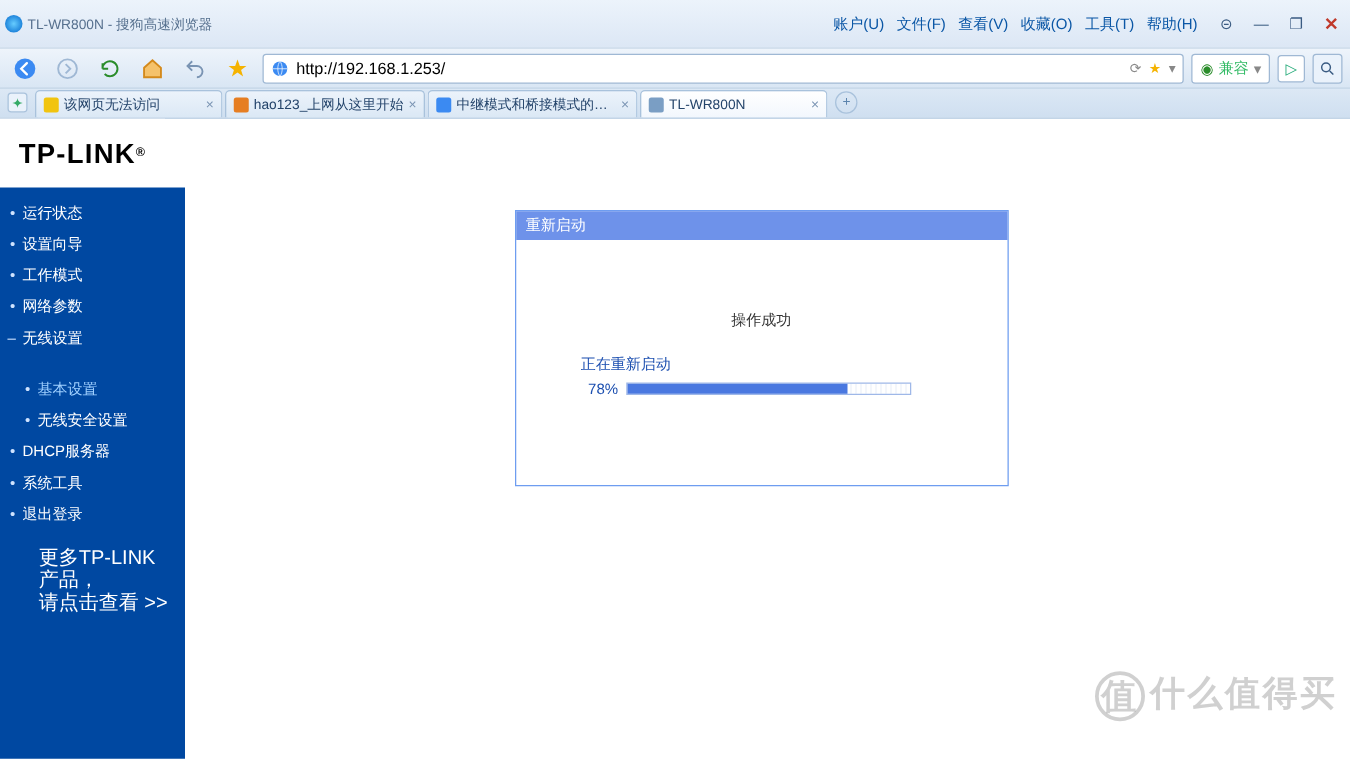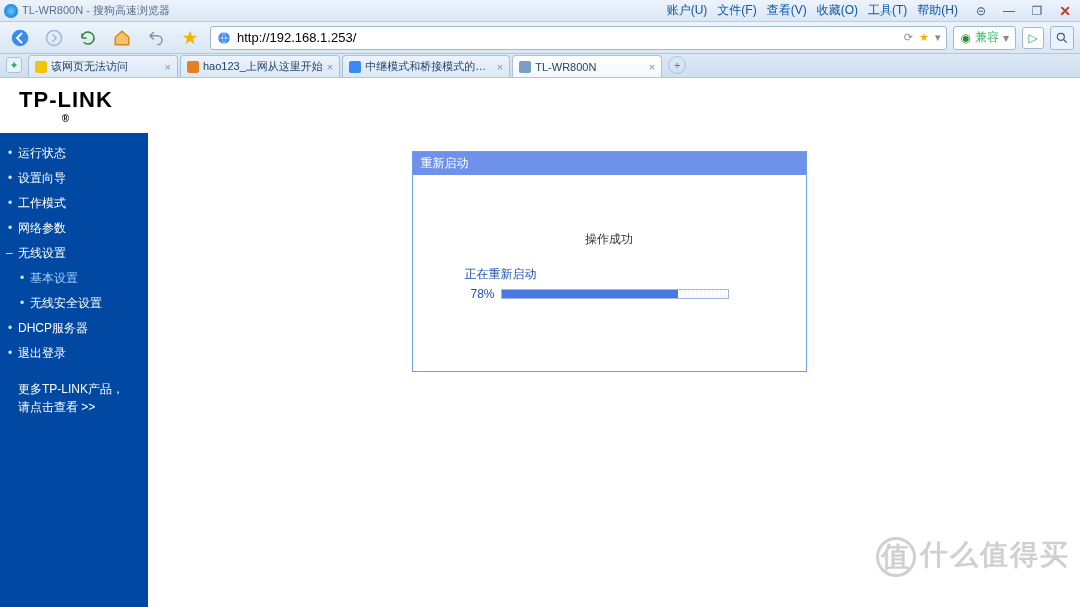--- a/index.html
+++ b/index.html
@@ -1,19 +1,19 @@
 <!DOCTYPE html>
 <html><head>
 <meta charset="utf-8">
 <style>
 * { margin: 0; padding: 0; box-sizing: border-box; font-family: "Microsoft YaHei", SimSun, Arial, sans-serif; }
 body { width: 1080px; height: 607px; overflow: hidden; background: #fff; font-size: 12px; }
 
 
-.titlebar { height: 22px; background: linear-gradient(#ecf3fb,#dce7f5); display: flex; align-items: center; padding: 0 4px; border-bottom: 1px solid #b9cde2; }
+.titlebar { height: 39px; background: linear-gradient(#ecf3fb,#dce7f5); display: flex; align-items: center; padding: 0 4px; border-bottom: 1px solid #b9cde2; }
 .titlebar .app-icon { width: 14px; height: 14px; border-radius: 50%; background: radial-gradient(#6cf,#06c); margin-right: 4px; }
 .titlebar .title { color: #56708e; font-size: 11px; flex: none; }
 .titlebar .spacer { flex: 1; }
 .titlebar .menu { display: flex; gap: 10px; color: #0b57a6; font-size: 12px; align-items: flex-start; }
 .titlebar .menu span { cursor: pointer; }
 .titlebar .winbtns { display: flex; gap: 6px; margin-left: 12px; }
 .winbtn { width: 22px; height: 16px; display: flex; align-items: center; justify-content: center; color: #3a5b82; font-size: 12px; cursor: pointer;}
 .winbtn.close { color:#c0392b; font-weight:bold; font-size:14px;}
 
 
@@ -42,39 +42,39 @@
 .tab .favicon.warn{ background:#f1c40f;}
 .tab .favicon.hao{ background:#e67e22;}
 .tab .favicon.doc{ background:#3b8af2;}
 .tab .favicon.tp{ background:#7a9ec4;}
 .tab .label{ flex:1; overflow:hidden; white-space:nowrap; text-overflow:ellipsis;}
 .tab .x{ color:#7a94b3; font-size:11px; cursor:pointer;}
 .addtab{ width:18px; height:18px; border:1px solid #a9c2dc; border-radius:50%; margin:0 0 3px 4px; display:flex;align-items:center;justify-content:center; color:#5b83ad;cursor:pointer; font-size:11px;}
 
 
 .banner { height:55px; display:flex; }
-.banner .logo { width:132px; background:#fff; display:flex; align-items:center; justify-content:center;flex-direction:column;}
+.banner .logo { width:132px; background:#fff; display:flex; align-items:center; justify-content:center;}
 .banner .logo span{ font-family: Arial Black, Arial, sans-serif; font-weight:900; font-size:22px; letter-spacing:1px; color:#000;}
 .banner .slogan { flex:1; background:linear-gradient(#0a1f42 0%, #0e3a78 15%, #1b60b8 30%, #0e3a78 50%, #08172f 100%); position:relative; display:flex; align-items:center;}
 .banner .slogan::before, .banner .slogan::after{content:'';position:absolute;left:0;right:0;height:1px;background:rgba(255,255,255,.2);}
 .banner .slogan::before{top:8px;} .banner .slogan::after{bottom:8px;}
 .banner .slogan .text{ margin-left:90px; font-size:21px; font-weight:bold; color:#fff; text-shadow:1px 1px 2px #000;}
 .banner .slogan .text .m300{ color:#ffd400; font-style:italic; margin-right:6px;}
 
 
 .router { display:flex; height:494px; background:#fff;}
 .sidebar { width:148px; background:#0048a1; color:#fff; padding:8px 0; border-radius:0 0 6px 0;}
 .sidebar ul{ list-style:none;}
 .sidebar li{ padding:4px 10px 4px 18px; font-size:12px; position:relative; cursor:pointer; line-height:17px;}
 .sidebar li::before{ content:'•'; position:absolute; left:8px; color:#cfe3ff;}
 .sidebar li.exp::before{ content:'–'; left:6px;}
 .sidebar li.sub{ padding-left:30px;}
 .sidebar li.sub::before{ content:'•'; left:20px;}
-.sidebar li.active{ color:#9fd0ff;}
-.sidebar .more{ padding:14px 10px 0 18px; font-size:12px; line-height:18px;}
+.sidebar li.active{ color:#9fd0ff;margin-top:16px;}
+.sidebar .more{ padding:14px 10px 0 18px; font-size:16px; line-height:18px;margin-left:13px;}
 .content { flex:1; padding:18px 0 0 0;}
 .panel { width:395px; margin:0 auto; border:1px solid #6e9df0;}
 .panel .hdr{ background:#6e92ea; color:#fff; font-size:12px; padding:3px 8px;}
 .panel .body{ padding:56px 20px 70px 20px; font-size:12px; color:#333;}
 .panel .success{ text-align:center; color:#333; margin-bottom:18px;}
 .panel .rebooting{ color:#1c4fb0; margin:0 0 4px 32px;}
 .progressrow{ display:flex; align-items:center; gap:6px; margin-left:32px;}
 .progressrow .pct{ color:#1c4fb0; width:30px; text-align:right;}
 .progressbar{ width:228px; height:10px; border:1px solid #9fb8e8; background:repeating-linear-gradient(90deg,#fff 0,#fff 2px,#f3f6fb 2px,#f3f6fb 4px);}
 .progressbar .fill{ height:100%; background:#4a78e0; width:78%;}
@@ -201,20 +201,21 @@
   <div class="sidebar">
     <ul>
       <li>运行状态</li>
       <li>设置向导</li>
       <li>工作模式</li>
       <li>网络参数</li>
       <li class="exp">无线设置</li>
       <li class="sub active">基本设置</li>
       <li class="sub">无线安全设置</li>
       <li>DHCP服务器</li>
+      <li>系统工具</li>
       <li>退出登录</li>
     </ul>
     <div class="more">
       <div>更多TP-LINK产品，</div>
       <div>请点击查看 &gt;&gt;</div>
     </div>
   </div>
   <div class="content">
     <div class="panel">
       <div class="hdr">重新启动</div>

